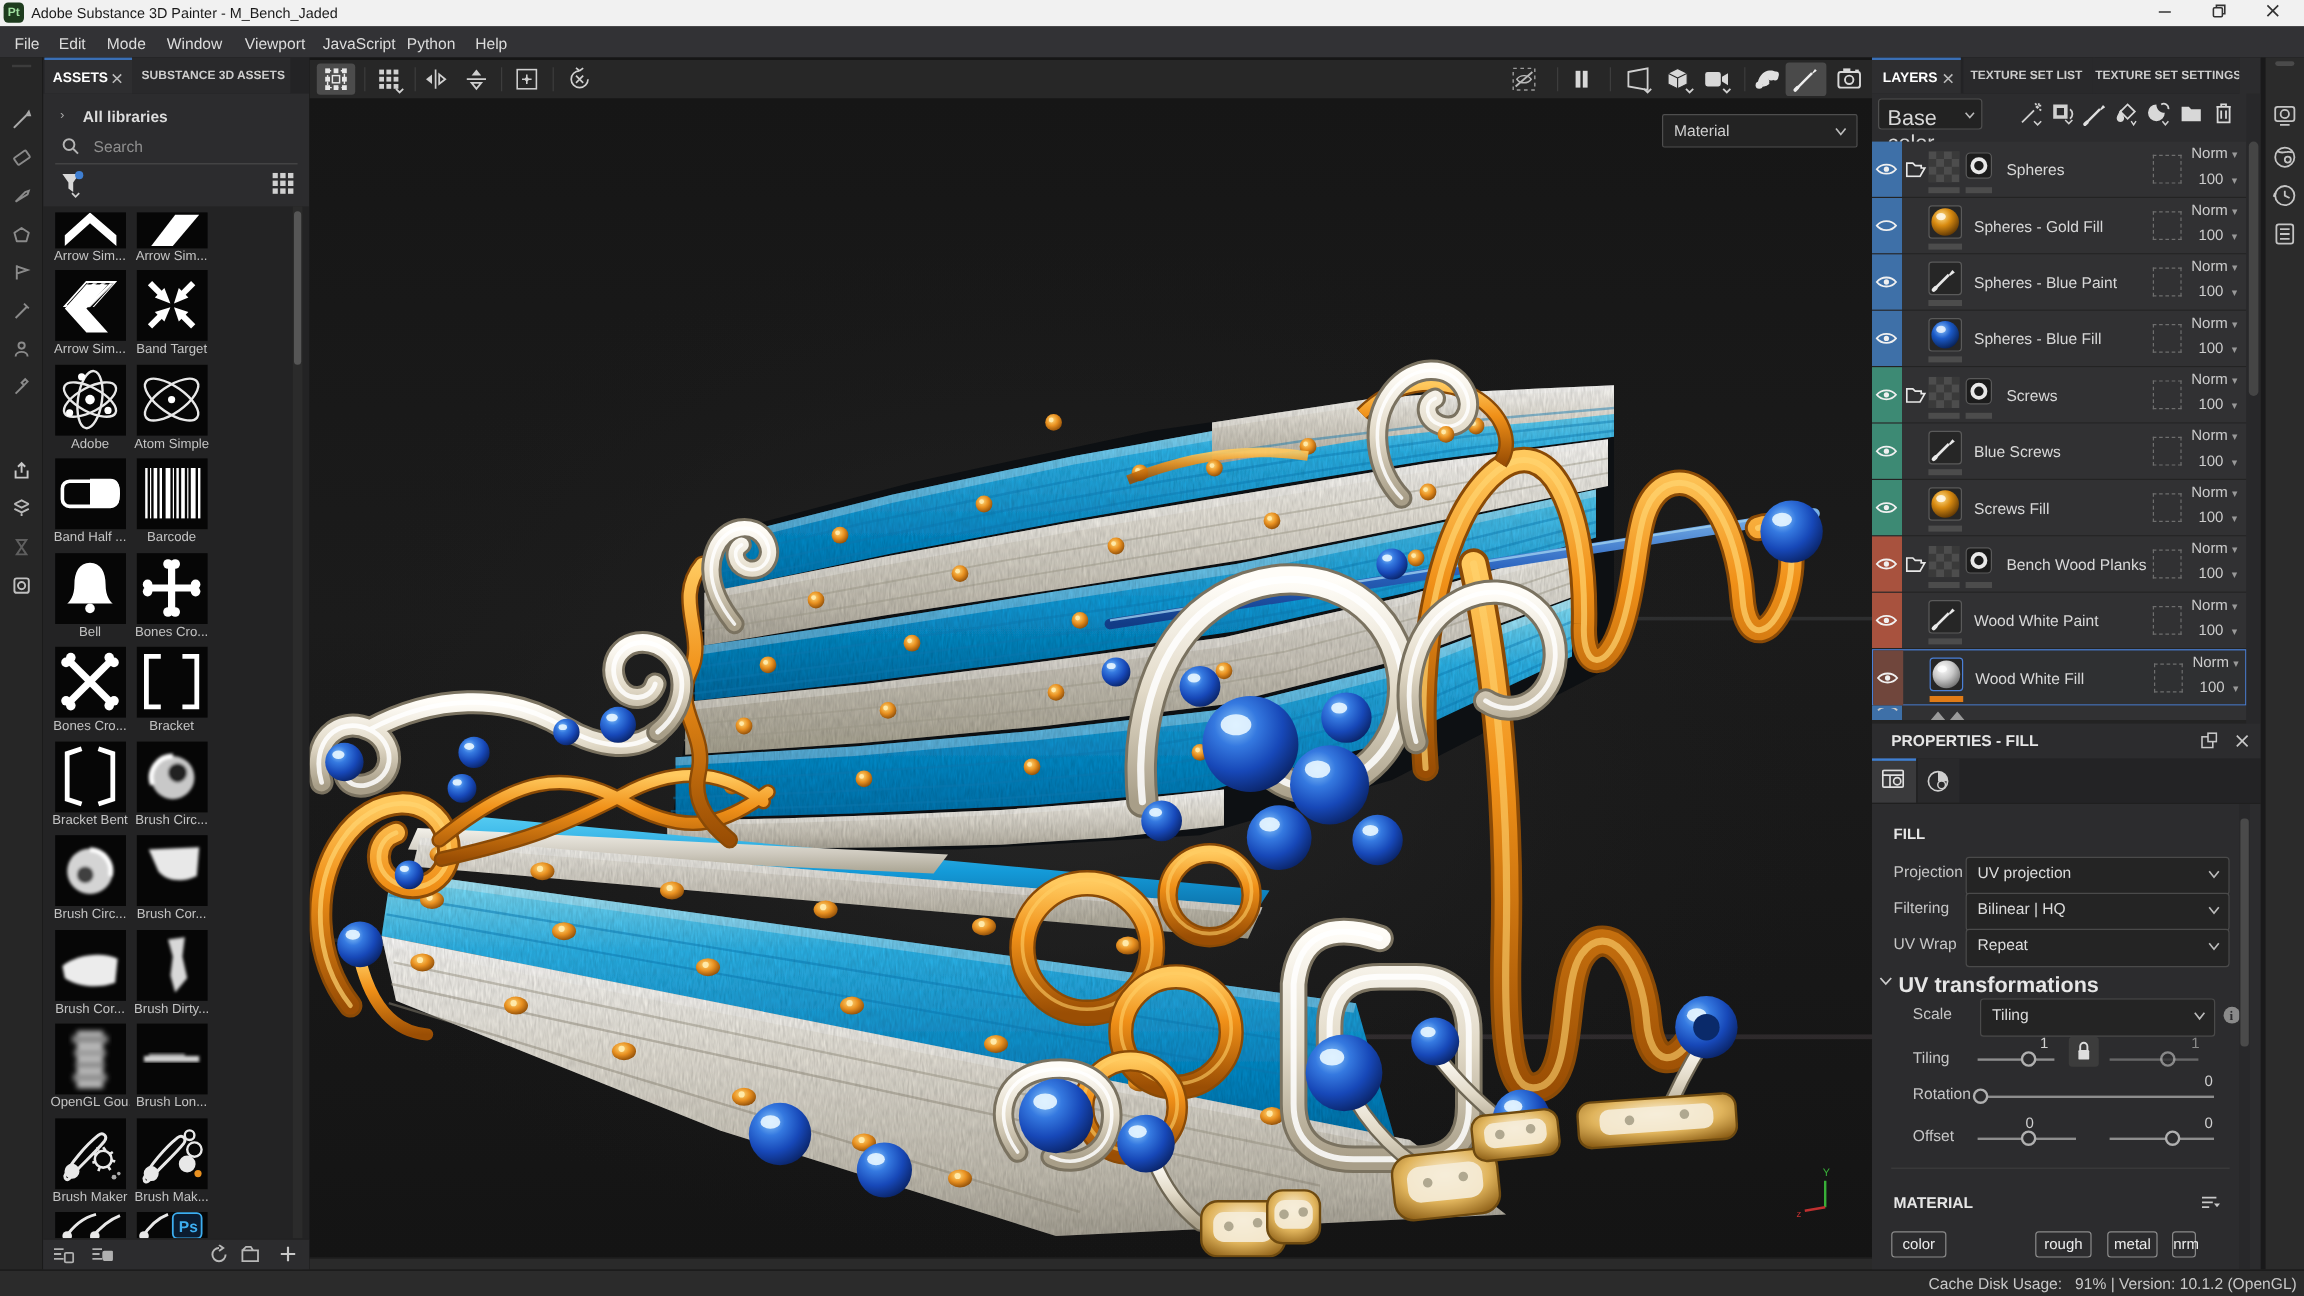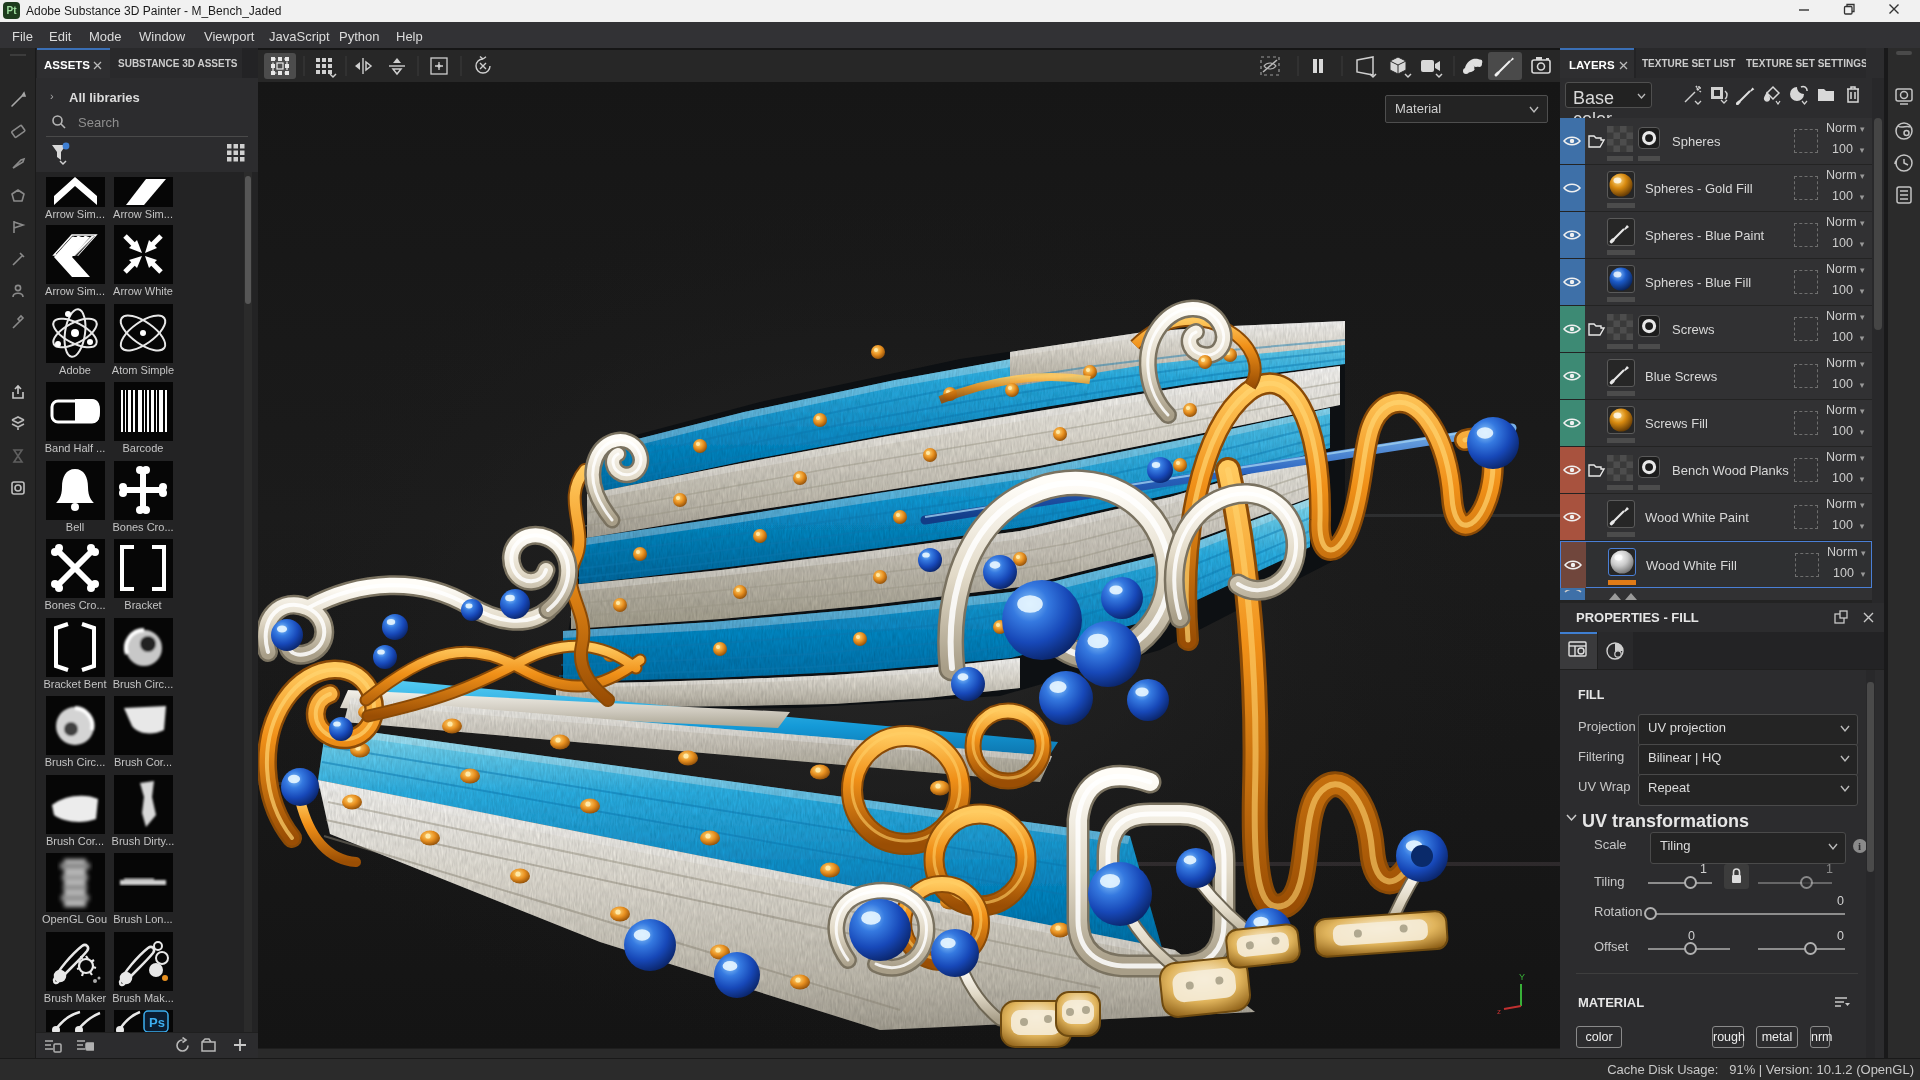--- a/index.html
+++ b/index.html
@@ -200,21 +200,21 @@
           <line x1="47" y1="47" x2="38" y2="38"></line>
         </g>
         <g fill="#fff">
           <path d="M28 28 L15 23 L23 15 Z"></path>
           <path d="M31 28 L35 15 L43 23 Z"></path>
           <path d="M28 31 L23 43 L15 35 Z"></path>
           <path d="M31 31 L43 35 L35 43 Z"></path>
         </g>
       </svg>
     </div>
-<div class="tlabel" style="left:74px;top:113px">Arrow White</div>
+<div class="tlabel" style="left:74px;top:113px">Band Target</div>
 <div class="thumb" style="left:10px;top:132px;height:59px">
       <svg width="59" height="59" viewBox="0 0 59 59">
         <g fill="none" stroke="#e8e8e8" stroke-width="2">
           <ellipse cx="29" cy="29" rx="24" ry="10" transform="rotate(28 29 29)"></ellipse>
           <ellipse cx="29" cy="29" rx="24" ry="10" transform="rotate(-28 29 29)"></ellipse>
           <ellipse cx="29" cy="29" rx="10" ry="24" transform="rotate(8 29 29)"></ellipse>
         </g>
         <circle cx="29" cy="29" r="4" fill="#fff"></circle>
         <circle cx="12" cy="40" r="3" fill="#fff"></circle>
         <circle cx="44" cy="38" r="3" fill="#fff"></circle>
@@ -1321,21 +1321,21 @@
 <svg style="position:absolute;left:274px;top:947px" width="16" height="14">
       <g stroke="#c8c8c8" stroke-width="1.5">
         <line x1="1" y1="3" x2="13" y2="3"></line>
         <line x1="1" y1="7" x2="10" y2="7"></line>
         <line x1="1" y1="11" x2="7" y2="11"></line>
       </g>
       <path d="M11 8 l2.5 3 l2.5 -3" fill="#c8c8c8"></path>
     </svg>
 <div class="pbtn" style="left:16px;top:978px;width:46px;line-height:21px">color</div>
 <div class="pbtn" style="left:74px;top:1022px;width:44px;line-height:21px">height</div>
-<div class="pbtn" style="left:152px;top:978px;width:32px;line-height:21px">rough</div>
+<div class="pbtn" style="left:136px;top:978px;width:47px;line-height:21px">rough</div>
 <div class="pbtn" style="left:196px;top:978px;width:42px;line-height:21px">metal</div>
 <div class="pbtn" style="left:250px;top:978px;width:20px;line-height:21px">nrm</div>
 <div style="position:absolute;left:306px;top:622px;width:9px;height:388px;background:#28282a"></div>
 <div style="position:absolute;left:307px;top:634px;width:7px;height:190px;background:#4a4a4a;border-radius:3px"></div>
 </div>
 <div id="rightrail">
     <svg width="32" height="1010" viewBox="0 0 32 1010">
 <rect x="8" y="3" width="16" height="4" rx="2" fill="#4a4a4a"></rect>
 <g stroke="#c4c4c4" fill="none" stroke-width="1.5">
 <g transform="translate(16 48)">

